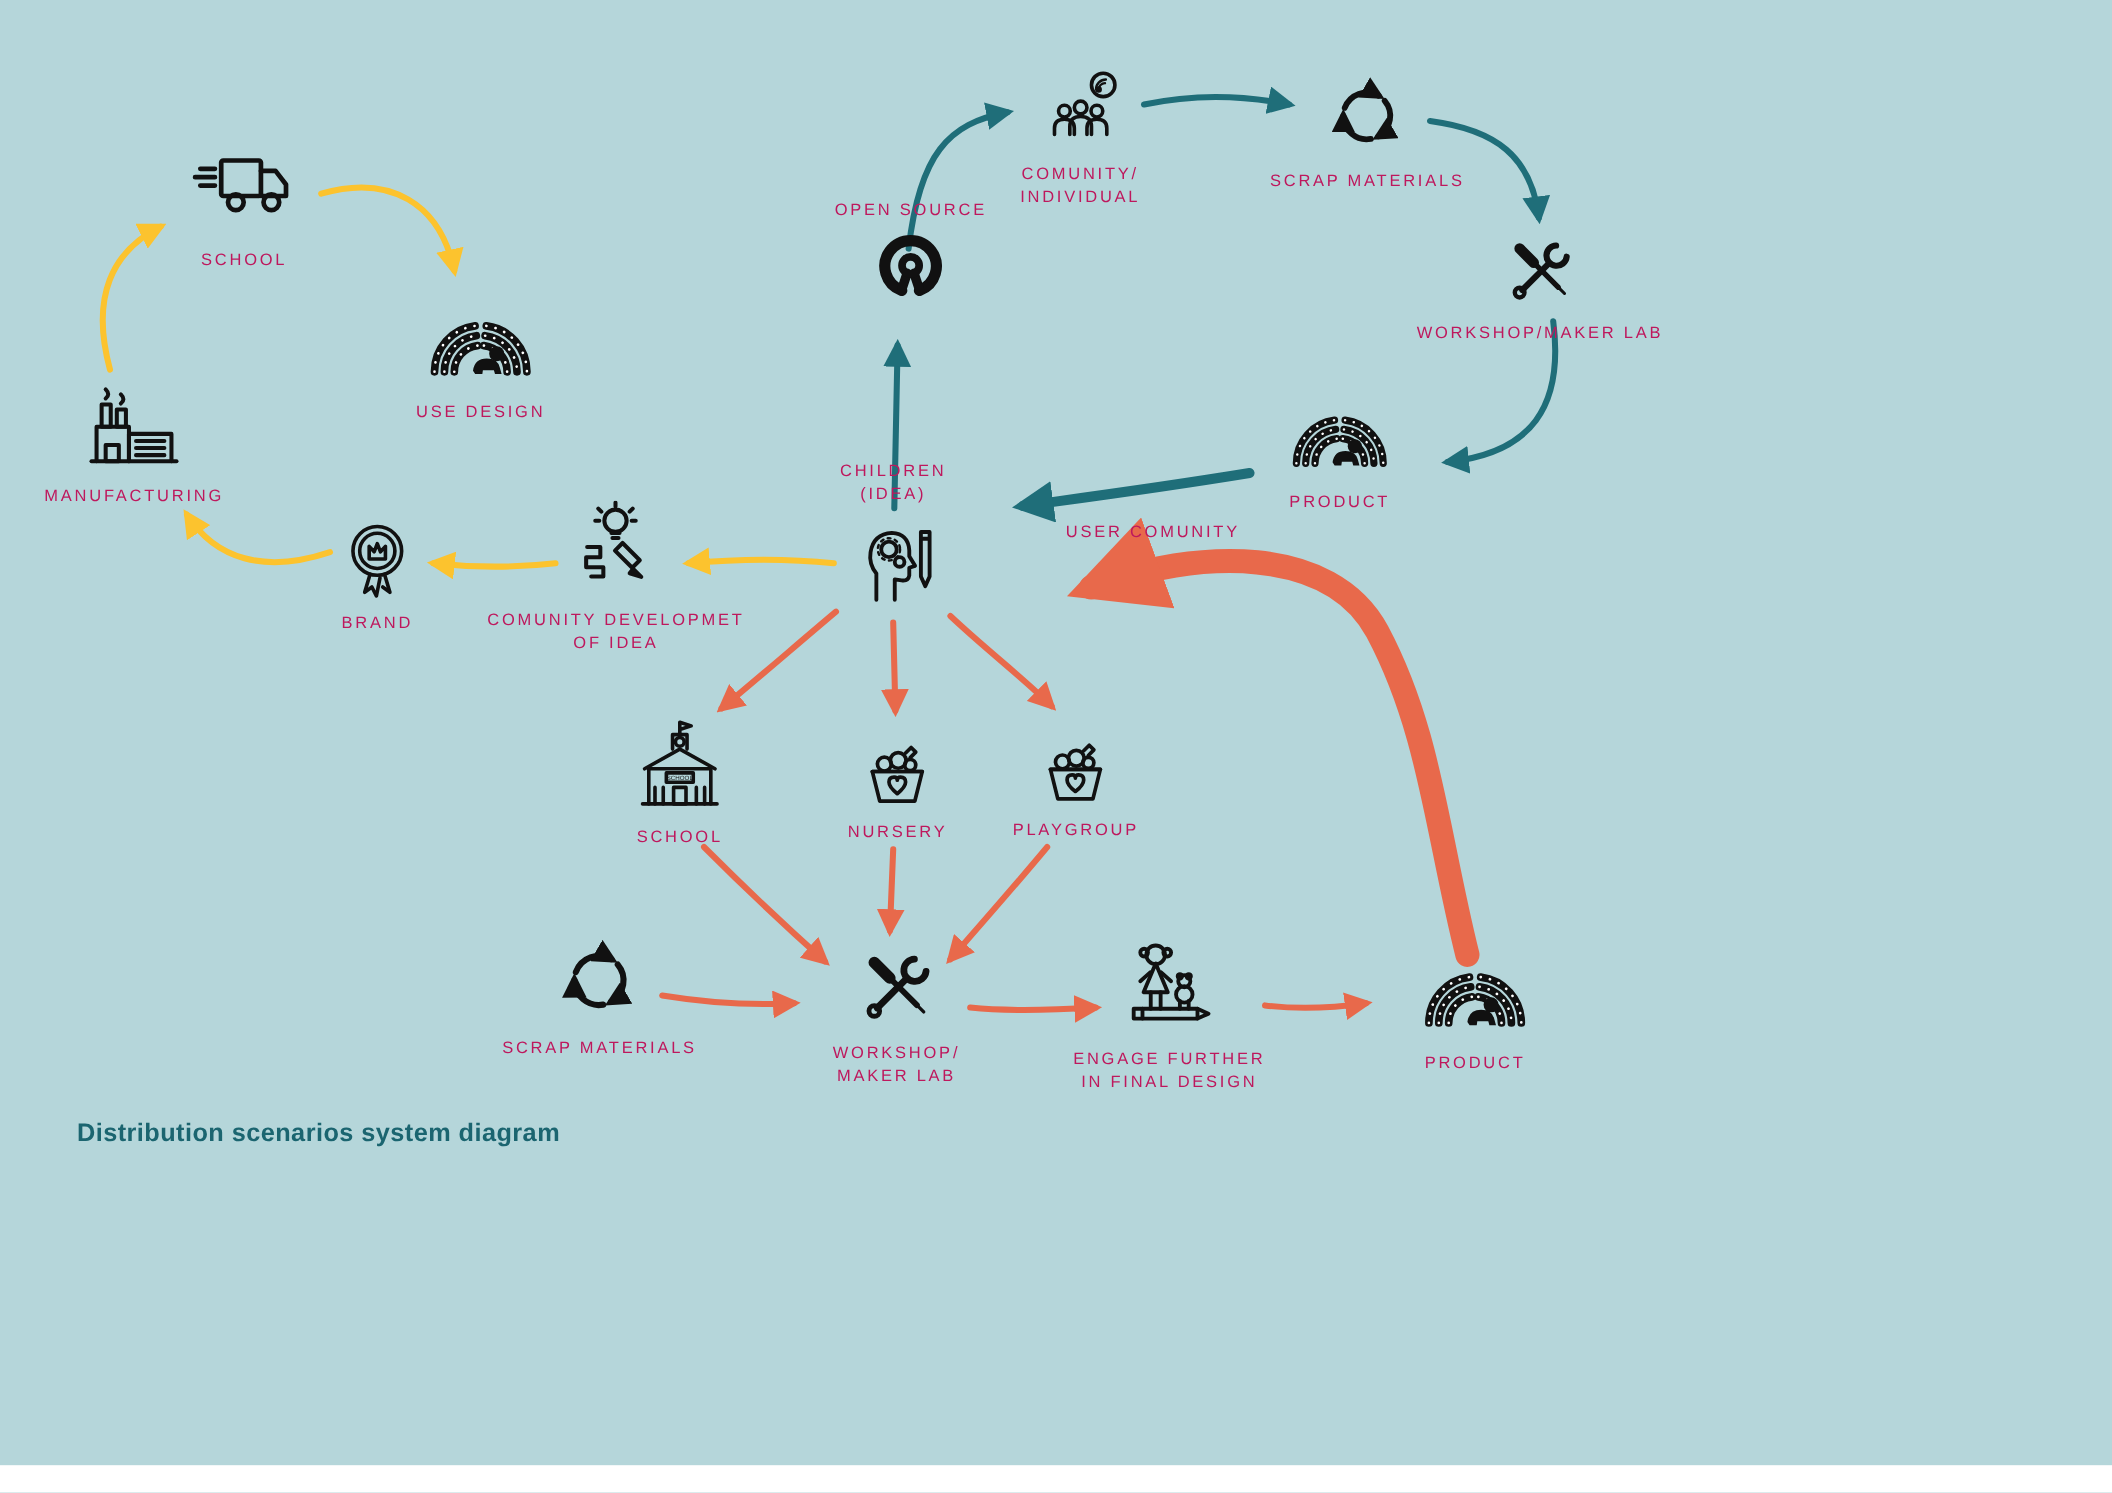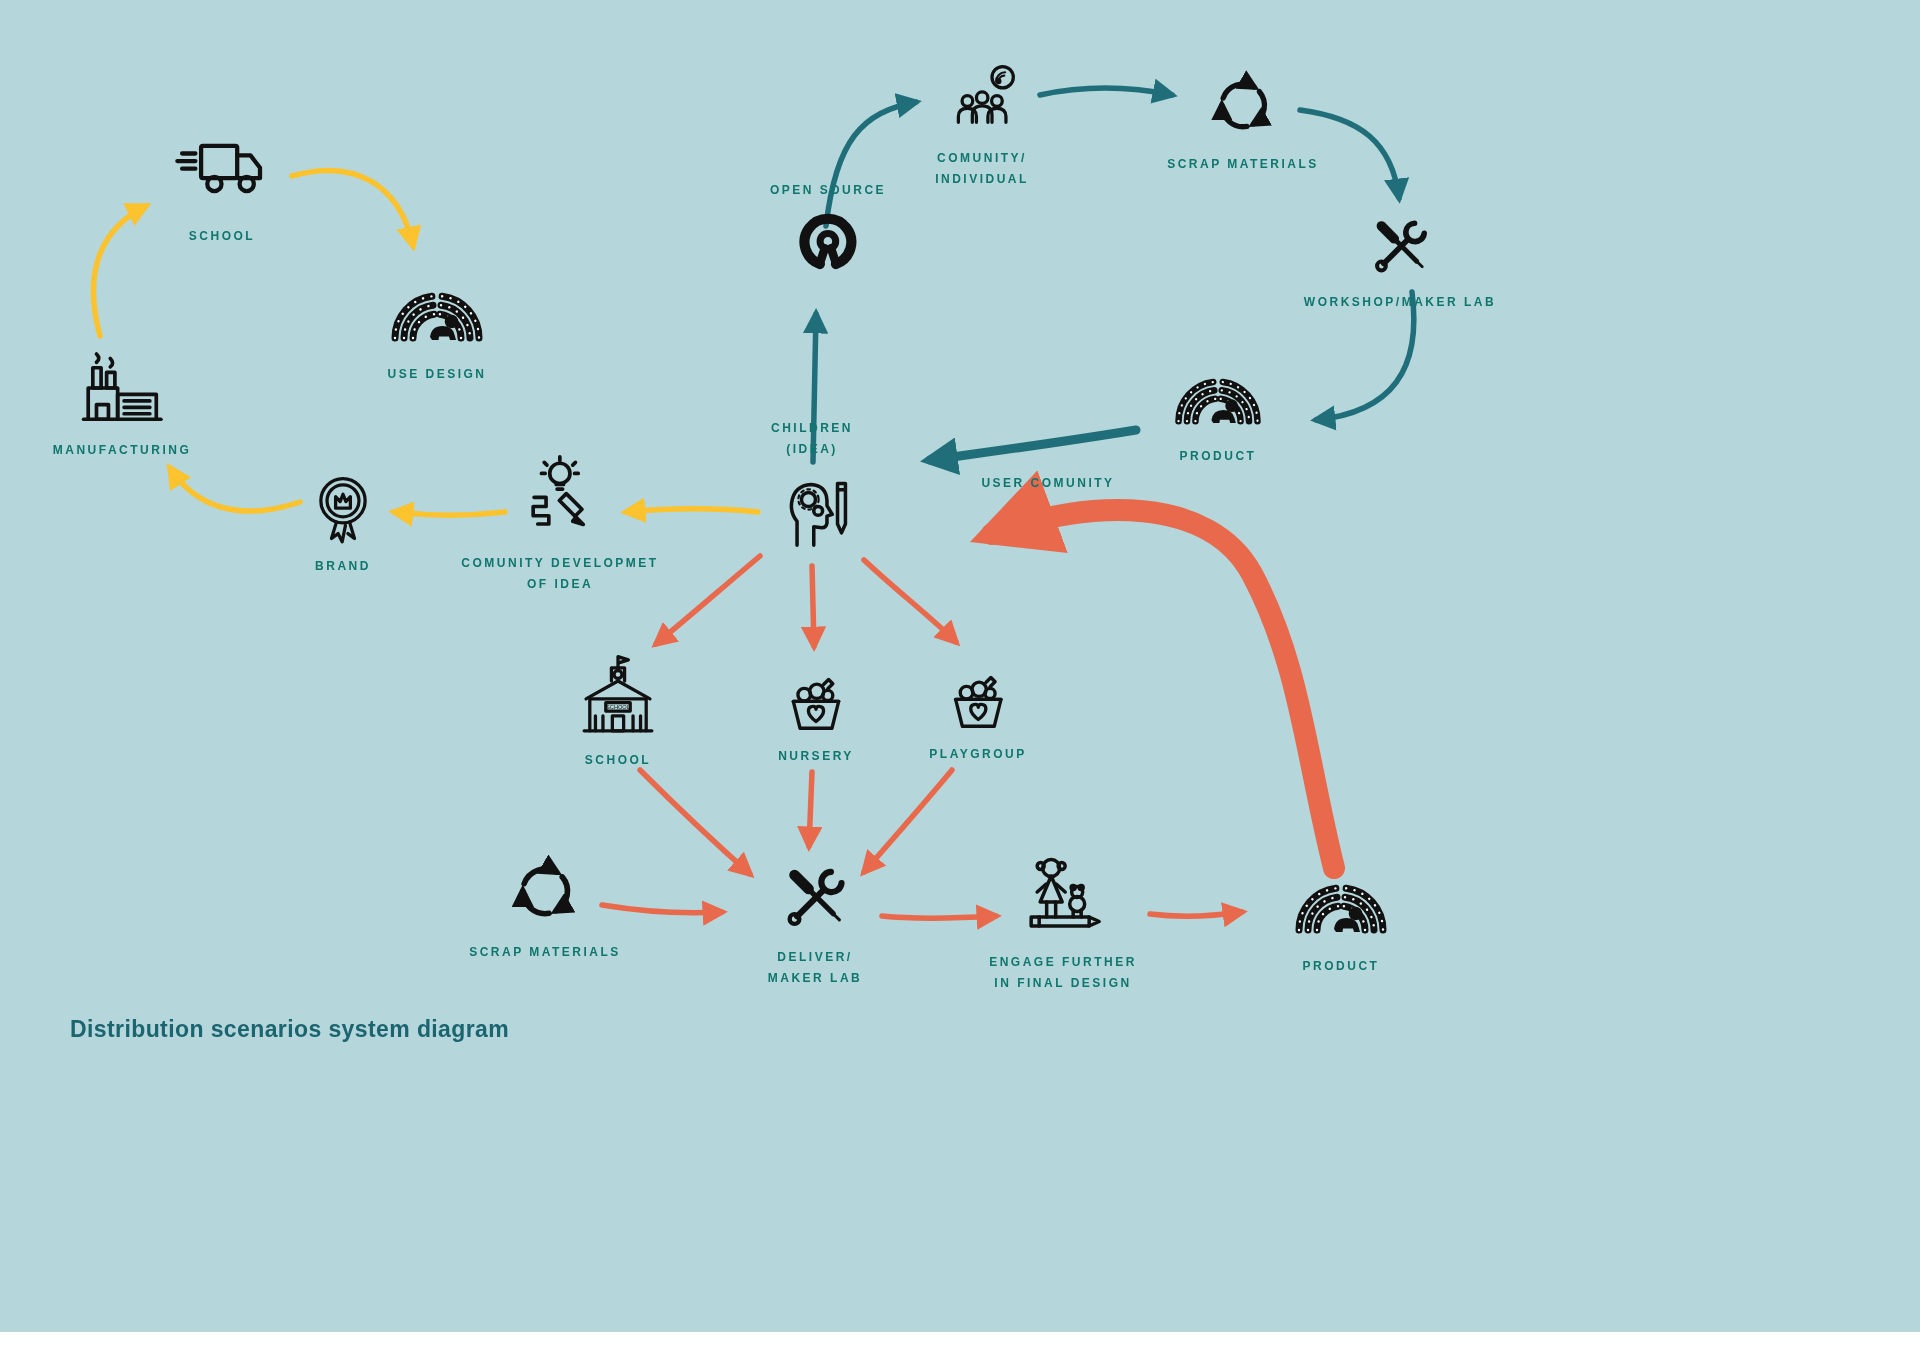--- a/index.html
+++ b/index.html
@@ -11,21 +11,21 @@
   }
   #stage{position:absolute;inset:0;}
   #arrows{position:absolute;left:0;top:0;z-index:1;}
   .node{
     position:absolute;z-index:2;
     display:flex;flex-direction:column;align-items:center;
     transform:translateX(-50%);
     width:max-content;text-align:center;
   }
   .lbl{
-    color:#0f766e;font-weight:bold;font-size:12px;
+    color:#be185d;font-weight:normal;font-size:15px;
     letter-spacing:2.5px;line-height:21px;white-space:nowrap;
   }
   .node svg.ic{margin-bottom:6px;}
   .node .lbl + svg.ic{margin-top:6px;margin-bottom:0;}
   #title{
     position:absolute;left:70px;top:1016px;z-index:2;
     color:#1b6570;font-size:23px;font-weight:600;letter-spacing:0.4px;
   }
   #bottom-strip{position:absolute;left:0;bottom:0;width:100%;height:25px;background:#ffffff;z-index:3;}
   .defs-svg{position:absolute;width:0;height:0;}
@@ -356,21 +356,21 @@
     <svg class="ic" style="width:86px;height:86px" viewBox="0 0 100 100">
         <use href="#sym-recycle"></use>
       </svg>
     <div class="lbl">SCRAP MATERIALS</div>
   </div>
 
   <div class="node" style="left:815px;top:853px">
     <svg class="ic" style="width:88px;height:88px" viewBox="0 0 100 100">
         <use href="#sym-tools"></use>
       </svg>
-    <div class="lbl">DELIVER/</div>
+    <div class="lbl">WORKSHOP/</div>
     <div class="lbl">MAKER LAB</div>
   </div>
 
   <div class="node" style="left:1063px;top:846px">
     <svg class="ic" style="width:104px;height:100px" viewBox="0 0 100 100">
         <use href="#sym-children"></use>
       </svg>
     <div class="lbl">ENGAGE FURTHER</div>
     <div class="lbl">IN FINAL DESIGN</div>
   </div>

